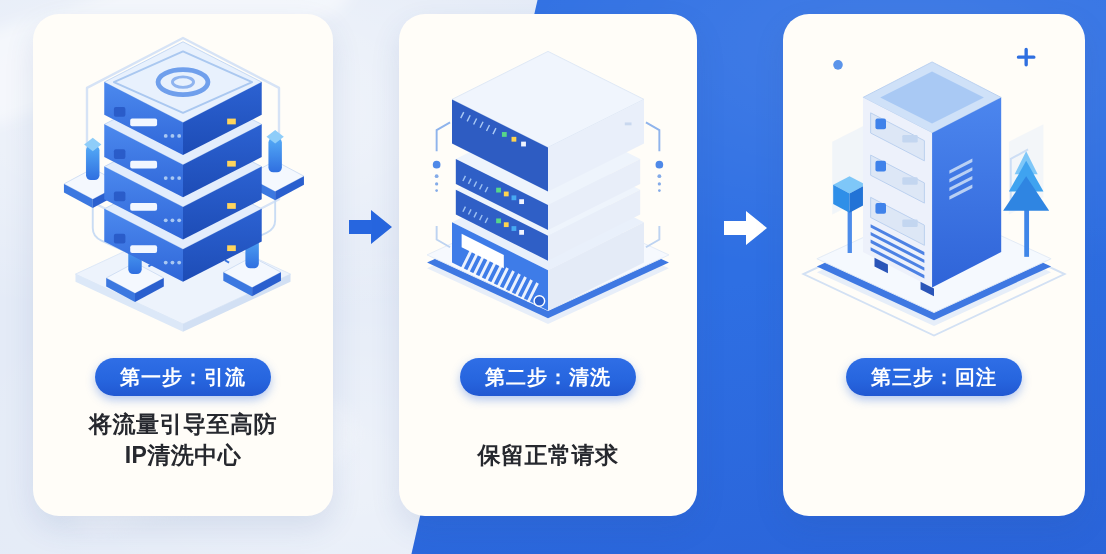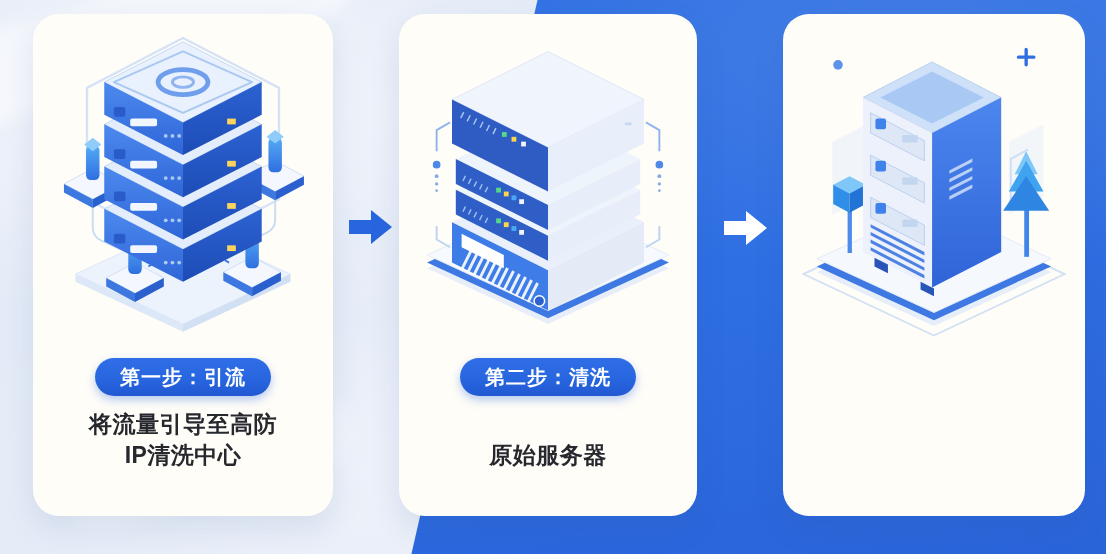--- a/index.html
+++ b/index.html
@@ -236,21 +236,21 @@
             <path d="M60,92 L96,110" stroke="#a9c9f4" stroke-width="7" stroke-dasharray="1.5 6" fill="none"></path>
             <rect x="102" y="110" width="5" height="5" fill="#57d789"></rect>
               <rect x="112" y="115" width="5" height="5" fill="#ffd44f"></rect>
             <rect x="122" y="120" width="5" height="5" fill="#f0f4ff"></rect>
             <rect x="230" y="100" width="7" height="3" fill="#c9d8ef"></rect>
           </g>
         </g>
       </svg>
     </div>
     <div class="badge">第二步：清洗</div>
-    <p class="desc"><br><span>原始服务器</span></p>
+    <p class="desc"><br><span>保留正常请求</span></p>
   </section>
 
   <div class="arrow a2">
     <svg viewBox="0 0 44 40">
       <polygon points="0,13 22,13 22,3 43,20 22,37 22,27 0,27"></polygon>
     </svg>
   </div>
 
   <section class="card c3">
     <div class="illus">
@@ -316,15 +316,16 @@
             <rect x="0" y="0" width="24" height="3.5"></rect>
               <rect x="0" y="9" width="24" height="3.5"></rect>
             <rect x="0" y="18" width="24" height="3.5"></rect>
               <rect x="0" y="27" width="24" height="3.5"></rect>
           </g>
           <polygon points="88,241 102,248 102,257 88,250" fill="#2a55b8"></polygon>
           <polygon points="136,266 150,273 150,281 136,274" fill="#2a55b8"></polygon>
         </g>
       </svg>
     </div>
+    <div class="badge">第三步：回注</div>
   </section>
 
 </div>
 
 </body></html>

